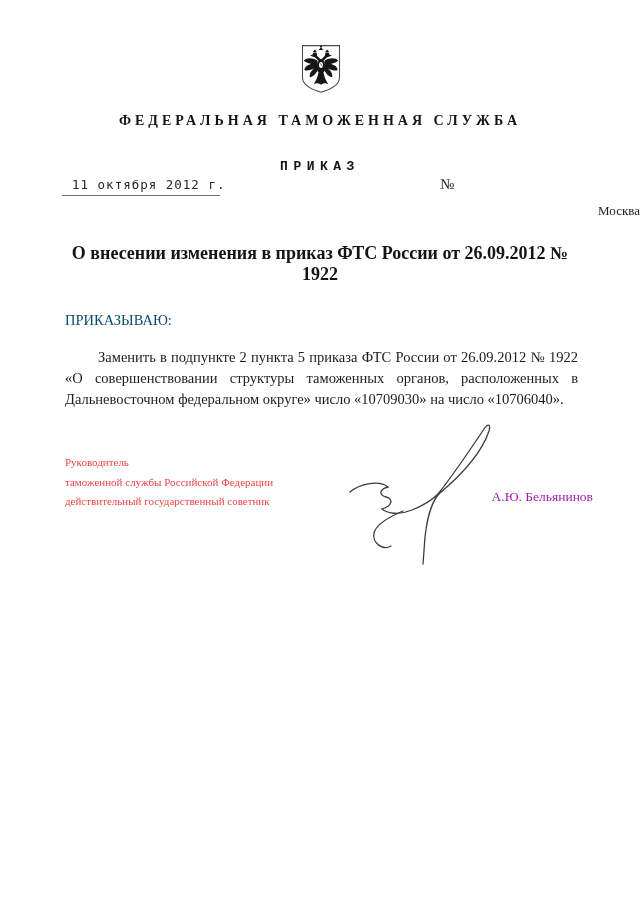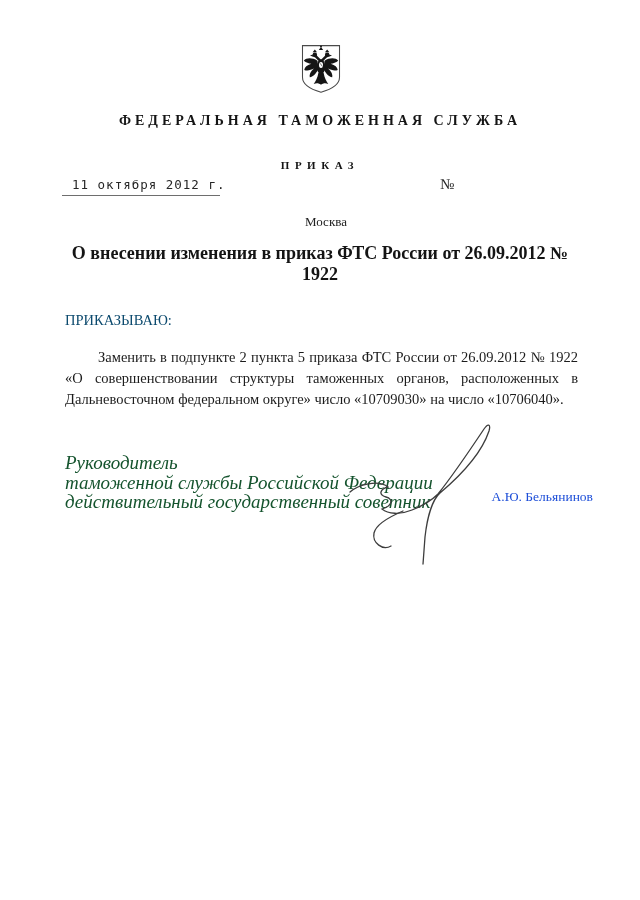--- a/index.html
+++ b/index.html
@@ -27,24 +27,25 @@
     font-size: 14px;
     font-weight: bold;
     letter-spacing: 4px;
     color: #151515;
   }
   .doc-type {
     position: absolute;
     left: 0; top: 143px;
     width: 100%;
     text-align: center;
-    font-size: 11px;
+    font-size: 13px;
     font-weight: bold;
     letter-spacing: 5.5px;
     color: #151515;
+    font-family: Liberation Mono, monospace;
   }
   .date-field {
     position: absolute;
     left: 62px; top: 161px;
     width: 158px;
     padding: 0 0 3px 10px;
     border-bottom: 1px solid #6e6e6e;
     font-family: "DejaVu Sans Mono", monospace;
     font-size: 12.5px;
     letter-spacing: 1px;
@@ -67,23 +68,23 @@
     flex: 1 1 auto;
     border-bottom: 1px solid #6e6e6e;
     padding: 0 0 3px 14px;
     font-family: "DejaVu Sans Mono", monospace;
     font-size: 13px;
     letter-spacing: 1px;
     color: #262626;
   }
   .city-line {
     position: absolute;
-    left: 0; top: 198px;
+    left: 0; top: 187px;
     width: 100%;
-    text-align: center;
+    text-align: right;
     font-size: 13px;
     color: #222;
     padding-left: 12px;
   }
   .doc-title {
     position: absolute;
     left: 64px; top: 227px;
     width: 512px;
     text-align: center;
     font-size: 18px;
@@ -102,30 +103,29 @@
     width: 513px;
     font-size: 14.5px;
     line-height: 21px;
     text-align: justify;
     text-indent: 33px;
     color: #1c1c1c;
   }
   .signature-position {
     position: absolute;
     left: 65px; top: 437px;
-    font-size: 19px;
+    font-size: 11px;
     line-height: 19.5px;
-    color: #14532d;
-    font-style: italic;
+    color: #ef4444;
   }
   .signature-name {
     position: absolute;
     right: 47px; top: 473px;
     font-size: 13.5px;
-    color: #1d4ed8;
+    color: #a21caf;
   }
   .signature-stroke {
     position: absolute;
     left: 344px; top: 393px;
     width: 156px; height: 160px;
   }
 </style>
 </head>
 <body>
 

